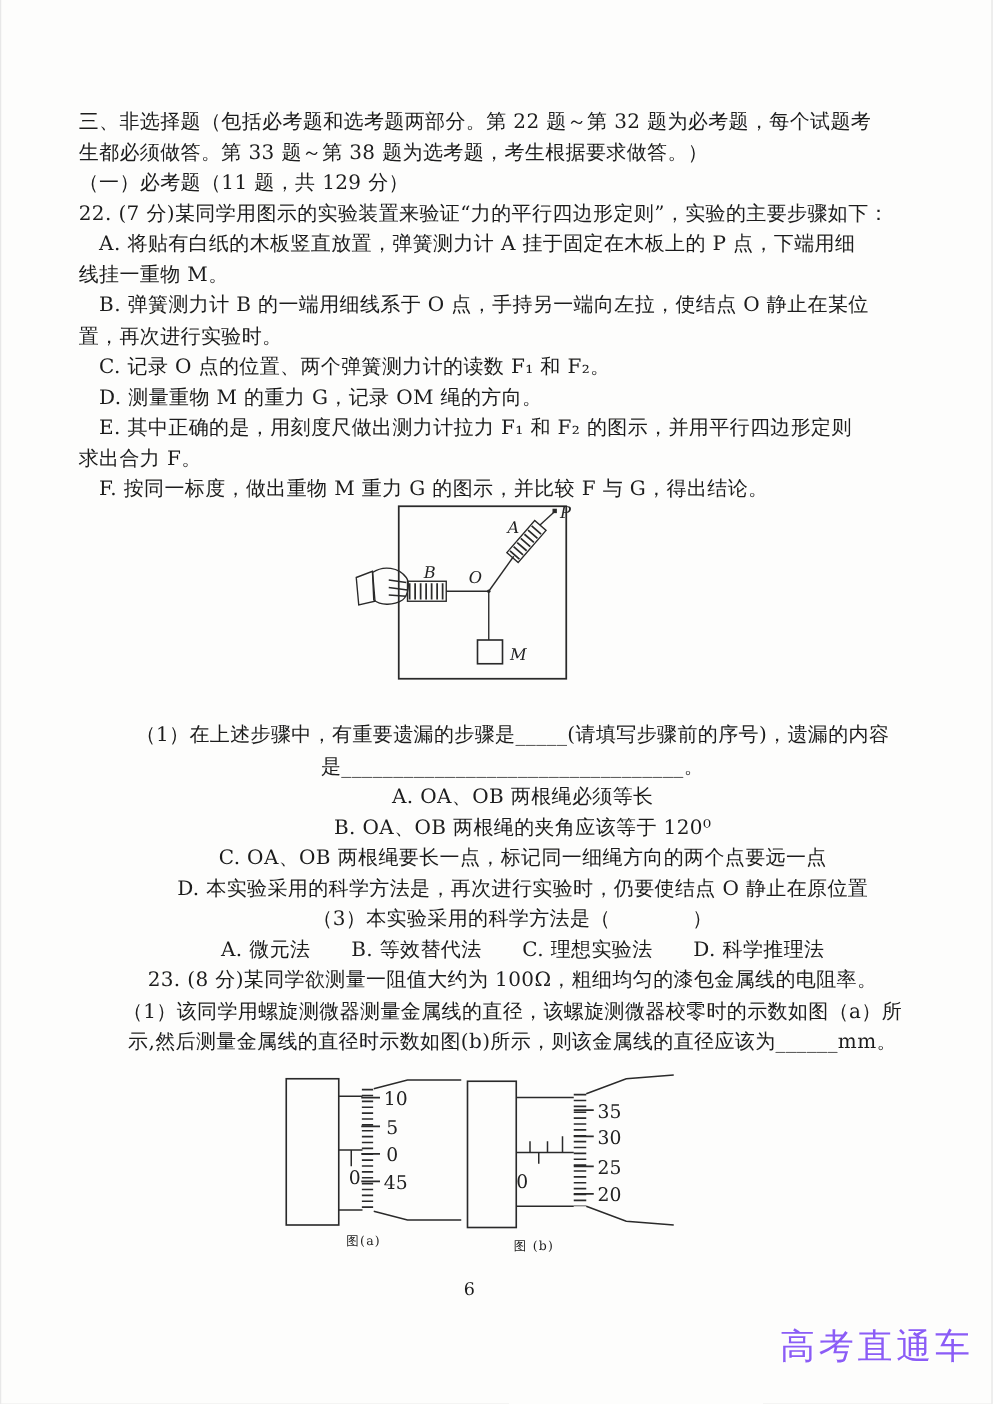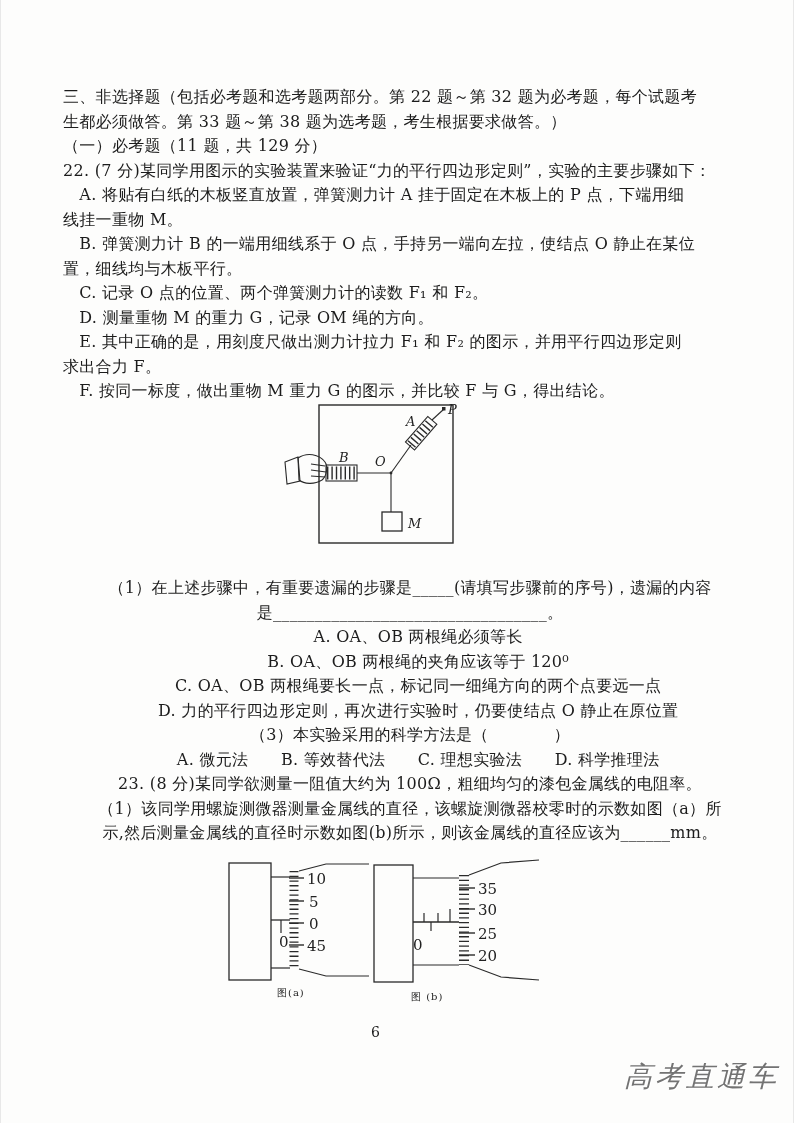--- a/index.html
+++ b/index.html
@@ -14,39 +14,38 @@
   .ln{white-space:pre-wrap;}
   .figwrap{position:absolute;}
   svg{display:block;}
   svg text{font-family:"DejaVu Serif","Liberation Serif",serif;fill:#222;}
   .svglabel{font-style:italic;font-size:13px;}
   .mnum{font-size:15px;}
   .caption{position:absolute;font-size:10px;letter-spacing:1px;}
   .pagenum{position:absolute;left:370px;top:1024px;font-size:14px;}
   .watermark{
     position:absolute;right:14px;top:1058px;font-size:28px;letter-spacing:3px;
-    color:#737373;text-shadow:1px 1px 0 #ffffff;
+    color:#8b5cf6;text-shadow:1px 1px 0 #ffffff;
     font-family:"DejaVu Sans","Liberation Sans",sans-serif;
-    font-style:italic;
   }
 </style>
 </head>
 <body>
 
 <div class="page">
 
   <div class="tblock" id="block1">
     <div class="ln">三、非选择题（包括必考题和选考题两部分。第 22 题～第 32 题为必考题，每个试题考</div>
     <div class="ln">生都必须做答。第 33 题～第 38 题为选考题，考生根据要求做答。）</div>
     <div class="ln">（一）必考题（11 题，共 129 分）</div>
     <div class="ln">22. (7 分)某同学用图示的实验装置来验证“力的平行四边形定则”，实验的主要步骤如下：</div>
     <div class="ln">　A. 将贴有白纸的木板竖直放置，弹簧测力计 A 挂于固定在木板上的 P 点，下端用细</div>
     <div class="ln">线挂一重物 M。</div>
     <div class="ln">　B. 弹簧测力计 B 的一端用细线系于 O 点，手持另一端向左拉，使结点 O 静止在某位</div>
-    <div class="ln">置，细线均与木板平行。</div>
+    <div class="ln">置，再次进行实验时。</div>
     <div class="ln">　C. 记录 O 点的位置、两个弹簧测力计的读数 F₁ 和 F₂。</div>
     <div class="ln">　D. 测量重物 M 的重力 G，记录 OM 绳的方向。</div>
     <div class="ln">　E. 其中正确的是，用刻度尺做出测力计拉力 F₁ 和 F₂ 的图示，并用平行四边形定则</div>
     <div class="ln">求出合力 F。</div>
     <div class="ln">　F. 按同一标度，做出重物 M 重力 G 的图示，并比较 F 与 G，得出结论。</div>
   </div>
 
   <div class="figwrap" style="left:280px;top:402px;">
     <svg width="180" height="145" viewBox="0 0 180 145">
 
@@ -82,21 +81,21 @@
       <text x="127" y="126" class="svglabel">M</text>
     </svg>
   </div>
 
   <div class="tblock" id="block2">
     <div class="ln">（1）在上述步骤中，有重要遗漏的步骤是_____(请填写步骤前的序号)，遗漏的内容</div>
     <div class="ln">是_________________________________。</div>
     <div class="ln">　A. OA、OB 两根绳必须等长</div>
     <div class="ln">　B. OA、OB 两根绳的夹角应该等于 120⁰</div>
     <div class="ln">　C. OA、OB 两根绳要长一点，标记同一细绳方向的两个点要远一点</div>
-    <div class="ln">　D. 力的平行四边形定则，再次进行实验时，仍要使结点 O 静止在原位置</div>
+    <div class="ln">　D. 本实验采用的科学方法是，再次进行实验时，仍要使结点 O 静止在原位置</div>
     <div class="ln">（3）本实验采用的科学方法是（　　　　）</div>
     <div class="ln">　A. 微元法　　B. 等效替代法　　C. 理想实验法　　D. 科学推理法</div>
     <div class="ln">23. (8 分)某同学欲测量一阻值大约为 100Ω，粗细均匀的漆包金属线的电阻率。</div>
     <div class="ln">（1）该同学用螺旋测微器测量金属线的直径，该螺旋测微器校零时的示数如图（a）所</div>
     <div class="ln">示,然后测量金属线的直径时示数如图(b)所示，则该金属线的直径应该为______mm。</div>
   </div>
 
   <div class="figwrap" style="left:222px;top:855px;">
     <svg width="148" height="132" viewBox="0 0 148 132">
       <rect x="6" y="8" width="42" height="117" fill="none" stroke="#2a2a2a" stroke-width="1.3"></rect>

